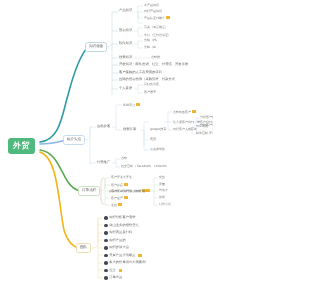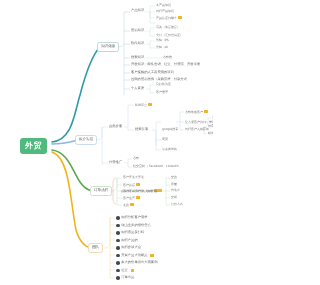--- a/index.html
+++ b/index.html
@@ -3,21 +3,21 @@
 <meta charset="utf-8">
 <style>
   html,body{margin:0;padding:0;}
   body{
     width:213px;height:285px;
     background:#ffffff;
     font-family:"DejaVu Sans","Liberation Sans",sans-serif;
     overflow:hidden;
     position:relative;
   }
-  #map{position:absolute;left:12px;top:0;width:213px;height:285px;}
+  #map{position:absolute;left:0;top:0;width:213px;height:285px;}
   svg.links{position:absolute;left:0;top:0;width:213px;height:285px;pointer-events:none;}
 
   .node{
     position:absolute;
     box-sizing:border-box;
     white-space:nowrap;
     line-height:1.05;
   }
 
   

